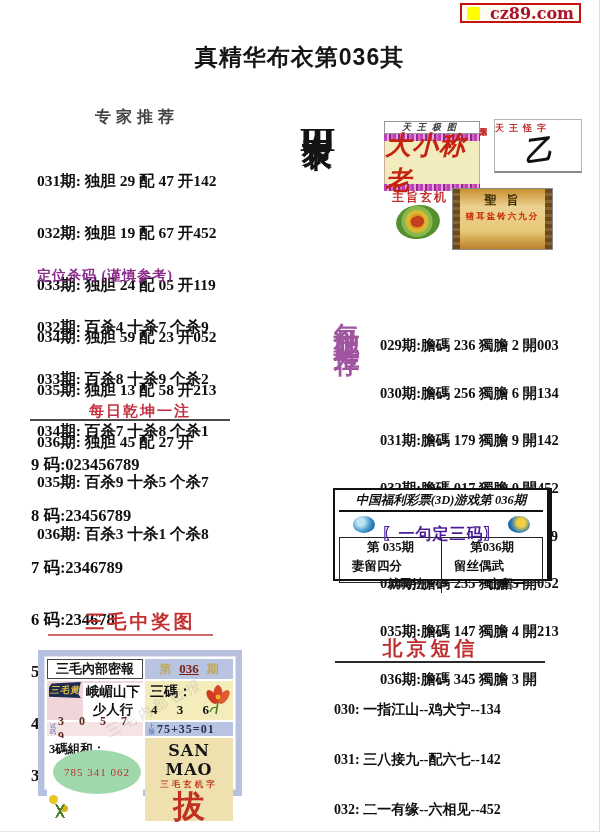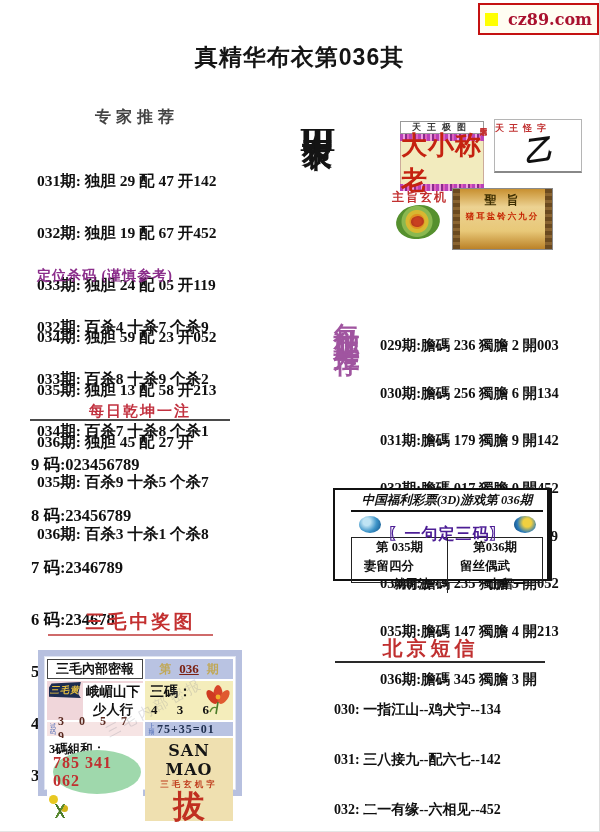--- a/index.html
+++ b/index.html
@@ -2,21 +2,21 @@
 <html><head>
 <meta charset="utf-8">
 <style>
   * { margin:0; padding:0; box-sizing:border-box; }
   html,body { background:#fff; }
   body { font-family:"Liberation Serif","DejaVu Serif",serif; }
   #page { position:relative; width:600px; height:832px; background:#fff; overflow:hidden;
           border-right:1px solid #ddd; border-bottom:1px solid #e5e5e5; }
 
   
-  .logo { position:absolute; top:3px; right:0; height:32px; display:flex; align-items:center;
+  .logo { position:absolute; top:3px; right:18px; height:20px; display:flex; align-items:center;
           gap:10px; padding:0 5px; background:#fffdf2; border:2px solid #c41111; }
   .logo-square { width:13px; height:13px; background:#ffff00; }
   .logo-text { color:#a9112e; font-weight:bold; font-size:16px; font-family:"DejaVu Serif",serif; }
 
   .main-title { position:absolute; top:42px; left:0; right:0; text-align:center;
                 font-family:"Liberation Sans","DejaVu Sans",sans-serif;
                 font-weight:bold; font-size:23px; color:#151515; letter-spacing:1px; }
 
   
   .expert-header { position:absolute; left:62px; top:107px; width:150px; text-align:center;
@@ -31,21 +31,21 @@
   .meiri-header { position:absolute; left:55px; top:402px; width:170px; text-align:center;
                   color:#c23240; font-weight:bold; font-size:15px; letter-spacing:2px; }
   .meiri-rule { position:absolute; left:30px; top:419px; width:200px; height:2px; background:#4a4a4a; }
   .meiri-list { left:31px; top:421px; font-size:16.5px; line-height:17.3px; }
 
   
   .vert { writing-mode:vertical-rl; text-orientation:upright; }
   .buyi-vertical { position:absolute; left:296px; top:111px; height:150px;
                    font-size:30px; font-weight:bold; color:#141414; letter-spacing:3px; }
 
-  .boxA { position:absolute; left:400px; top:121px; width:84px; }
+  .boxA { position:absolute; left:384px; top:121px; width:96px;font-style:italic; }
   .boxA-header { height:13px; background:#fff; border:1px solid #999; text-align:center;
                  font-size:9px; font-weight:bold; color:#3a3a3a; letter-spacing:6px; line-height:11px; }
   .mstrip { height:7px;
             background:repeating-linear-gradient(90deg,#b843b8 0 3px,#ef9fe0 3px 5px,#8a2a8a 5px 7px,#e060c0 7px 9px); }
   .boxA-body { height:43px; background:#f2ebbe; display:flex; align-items:center; justify-content:center;
                border-left:1px solid #ccab9a; border-right:1px solid #ccab9a;
                font-size:26px; font-weight:bold; color:#c52210; letter-spacing:1px; }
   .series-vertical { position:absolute; left:479px; top:122px; height:72px;
                      font-size:7.5px; color:#c23030; letter-spacing:0; line-height:9px; }
   .boxB { position:absolute; left:494px; top:119px; width:88px; height:54px; background:#fff;
@@ -68,21 +68,21 @@
                  text-align:center; }
   .scroll-title { font-size:12px; font-weight:bold; color:#3d2e00; letter-spacing:10px; padding:3px 0 2px 8px; }
   .scroll-text { font-size:8.5px; font-weight:bold; color:#c52200; letter-spacing:2px; }
 
   .dudan-vertical { position:absolute; left:329px; top:302px; height:145px;
                     font-size:26px; font-weight:bold; color:#a055a0; letter-spacing:7px; }
   .dudan-list { left:380px; top:306px; font-size:14.5px; line-height:15.9px; }
 
   
   .yiju-box { position:absolute; left:333px; top:488px; width:219px; height:93px; background:#fff;
-              border:2px solid #111; border-right:5px solid #111; padding:2px 4px 2px 16px; }
+              border:2px solid #111; border-right:5px solid #111; padding:2px 4px 2px 4px; }
   .yiju-header { text-align:center; font-weight:bold; font-style:italic; font-size:12.5px; color:#111;
                  border-bottom:2px solid #111; padding-bottom:1px; }
   .yiju-titlerow { display:flex; align-items:center; justify-content:center; gap:7px; height:25px; }
   .globe { width:22px; height:17px; border-radius:50%; }
   .globe-l { background:radial-gradient(circle at 35% 35%, #bfe4f4 0 20%, #3e94c8 55%, #0a4a80 100%); }
   .globe-r { background:radial-gradient(circle at 60% 40%, #f0d040 0 25%, #2a7ab8 60%, #083a6a 100%); }
   .yiju-title { color:#4c1d95; font-weight:bold; font-size:16px; letter-spacing:1px;margin-top:19px; }
   .yiju-table { border:1.5px solid #222; display:grid; grid-template-columns:1fr 1fr; height:46px; }
   .yiju-col + .yiju-col { border-left:1.5px solid #222; }
   .yiju-period { text-align:center; font-weight:bold; font-size:12.5px; color:#111; padding-top:1px; }
@@ -119,21 +119,21 @@
   .c-r3l { background:#f6e4e4; display:flex; align-items:center; }
   .c-r3r { background:#b9c3e2; display:flex; align-items:center; }
   .tiny-tag { width:9px; font-size:6px; line-height:6px; color:#4060b0; margin:0 1px 0 2px; text-align:center;
               word-break:break-all; }
   .code-left { color:#5a2a20; font-weight:bold; font-size:12px; letter-spacing:6px; }
   .formula { color:#203050; font-weight:bold; font-size:12px; letter-spacing:1px; }
   .c-r4l { background:#fff; position:relative; }
   .zuhe-label { position:absolute; left:2px; top:3px; font-weight:bold; font-size:12.5px; color:#111; }
   .zuhe-ellipse { position:absolute; left:6px; top:12px; width:88px; height:44px; border-radius:50%;
                   background:#9fd8ac; display:flex; align-items:center; justify-content:center; }
-  .zuhe-nums { color:#c03030; font-weight:bold; font-size:16px; letter-spacing:1px; }
+  .zuhe-nums { color:#c03030; font-weight:normal; font-size:11px; letter-spacing:1px; }
   .yflower { position:absolute; left:1px; bottom:1px; width:26px; height:26px; }
   .yflower::before { content:""; position:absolute; left:1px; top:1px; width:9px; height:9px; border-radius:50%;
                      background:#e8c822; box-shadow:11px 9px 0 -1px #d4b41a; }
   .yflower::after { content:""; position:absolute; left:3px; top:10px; width:18px; height:14px;
                     background:linear-gradient(60deg,transparent 45%,#4a7a28 46% 54%,transparent 55%),
                                linear-gradient(120deg,transparent 45%,#5a8a30 46% 54%,transparent 55%); }
   .c-r4r { background:#efe0b0; text-align:center; position:relative; }
   .brand { font-weight:bold; font-size:16px; letter-spacing:1px; color:#151515; margin-top:3px;
            font-family:"DejaVu Serif",serif;text-align:center; }
   .mystery-small { color:#c04020; font-size:8.5px; font-weight:bold; letter-spacing:3px; }

